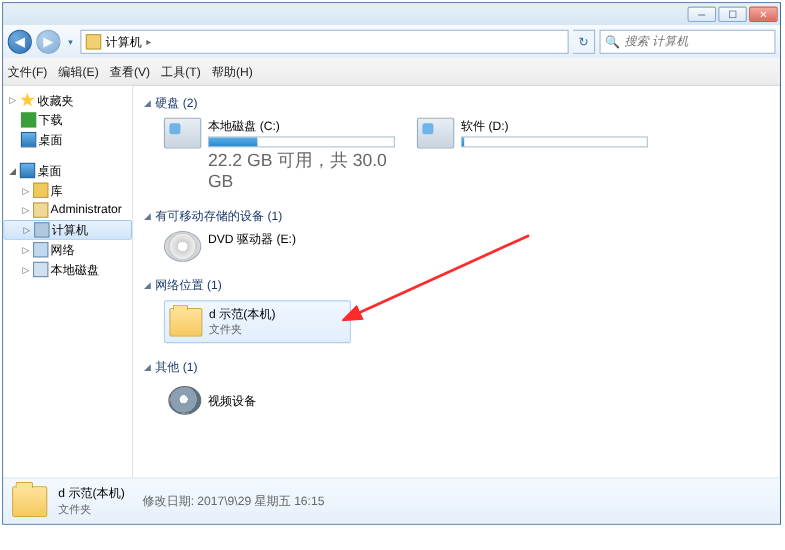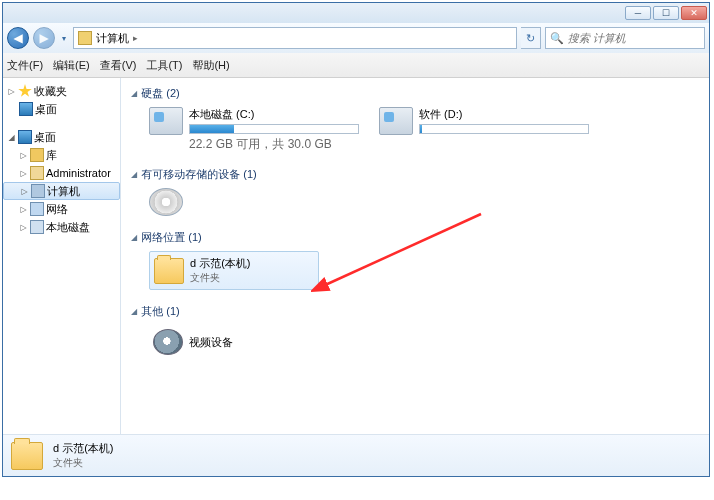--- a/index.html
+++ b/index.html
@@ -63,21 +63,21 @@
 
 .drive { width: 210px; display: flex; gap: 6px; align-items: flex-start; }
 .drive .dic { width: 34px; height: 28px; background: linear-gradient(#e8eef4,#c8d4e0); border: 1px solid #9ab; border-radius: 2px; position: relative; }
 .drive .dic::after { content:""; position:absolute; left:4px; top:4px; width:10px; height:10px; background:#6fb4e8; border-radius:2px; }
 .drive .dic.dvd { border-radius: 50%; background: radial-gradient(circle,#fff 20%,#d0d0d0 22%,#eee 55%,#ccc 56%,#eee 100%); }
 .drive .dic.dvd::after { display:none; }
 .drive .info { flex: 1; }
 .drive .nm { color: #000; }
 .drive .bar { width: 170px; height: 10px; border: 1px solid #b0c0d0; background: #fff; margin: 2px 0; position: relative; }
 .drive .bar-fill { height: 100%; background: linear-gradient(#58b0e8,#2a88d0); }
-.drive .sub { color: #666; font-size: 12px; }
+.drive .sub { color: #666; font-size: 16px; }
 
 .folder { width: 170px; display: flex; gap: 6px; align-items: center; padding: 4px; }
 .folder.sel { background: linear-gradient(#f0f7ff,#e0eefc); border: 1px solid #b0d0ea; border-radius: 2px; }
 .folder .fic { width: 30px; height: 26px; background: linear-gradient(#ffe29a,#f6c95e); border: 1px solid #d4a83a; border-radius: 2px; position: relative; }
 .folder .fic::before { content:""; position:absolute; top:-4px; left:2px; width:12px; height:4px; background:#ffe29a; border:1px solid #d4a83a; border-bottom:none; border-radius:2px 2px 0 0; }
 .folder .fic.cam { background: radial-gradient(circle at 46% 46%, #fff 0 18%, #8aa0b0 19% 60%, #5a7080 61% 100%); border-radius: 50%; border: 1px solid #667; }
 .folder .fic.cam::before { display:none; }
 .folder .nm { color: #000; }
 .folder .sub { color: #666; font-size: 10px; }
 
@@ -130,20 +130,24 @@
 
   <div class="body">
     <div class="sidebar">
       <ul class="tree">
         <li>
             <span class="exp">▷</span>
             <span class="ic fav"></span>
             <span>收藏夹</span>
           </li>
         <li class="sub1">
+            <span class="ic dl"></span>
+            <span>下载</span>
+          </li>
+        <li class="sub1">
             <span class="ic desk"></span>
             <span>桌面</span>
           </li>
         <li style="height:10px"></li>
         <li>
             <span class="exp">◢</span>
             <span class="ic desk"></span>
             <span>桌面</span>
           </li>
         <li class="sub1">
@@ -204,20 +208,23 @@
       </div>
 
       <div class="grp">
         <div class="grp-h">
             <span class="tri">◢</span>
             <span>有可移动存储的设备 (1)</span>
           </div>
         <div class="grp-body">
           <div class="drive">
             <div class="dic dvd"></div>
+            <div class="info">
+                <div class="nm">DVD 驱动器 (E:)</div>
+              </div>
           </div>
         </div>
       </div>
 
       <div class="grp">
         <div class="grp-h">
             <span class="tri">◢</span>
             <span>网络位置 (1)</span>
           </div>
         <div class="grp-body">
@@ -256,15 +263,18 @@
       </svg>
     </div>
   </div>
 
   <div class="details">
     <div class="big"></div>
     <div class="txt">
       <div class="t1">d 示范(本机)</div>
       <div class="t2">文件夹</div>
     </div>
+    <div class="meta">
+      <span>修改日期:</span> <span>2017\9\29 星期五 16:15</span>
+    </div>
   </div>
 
 </div>
 
 </body></html>

